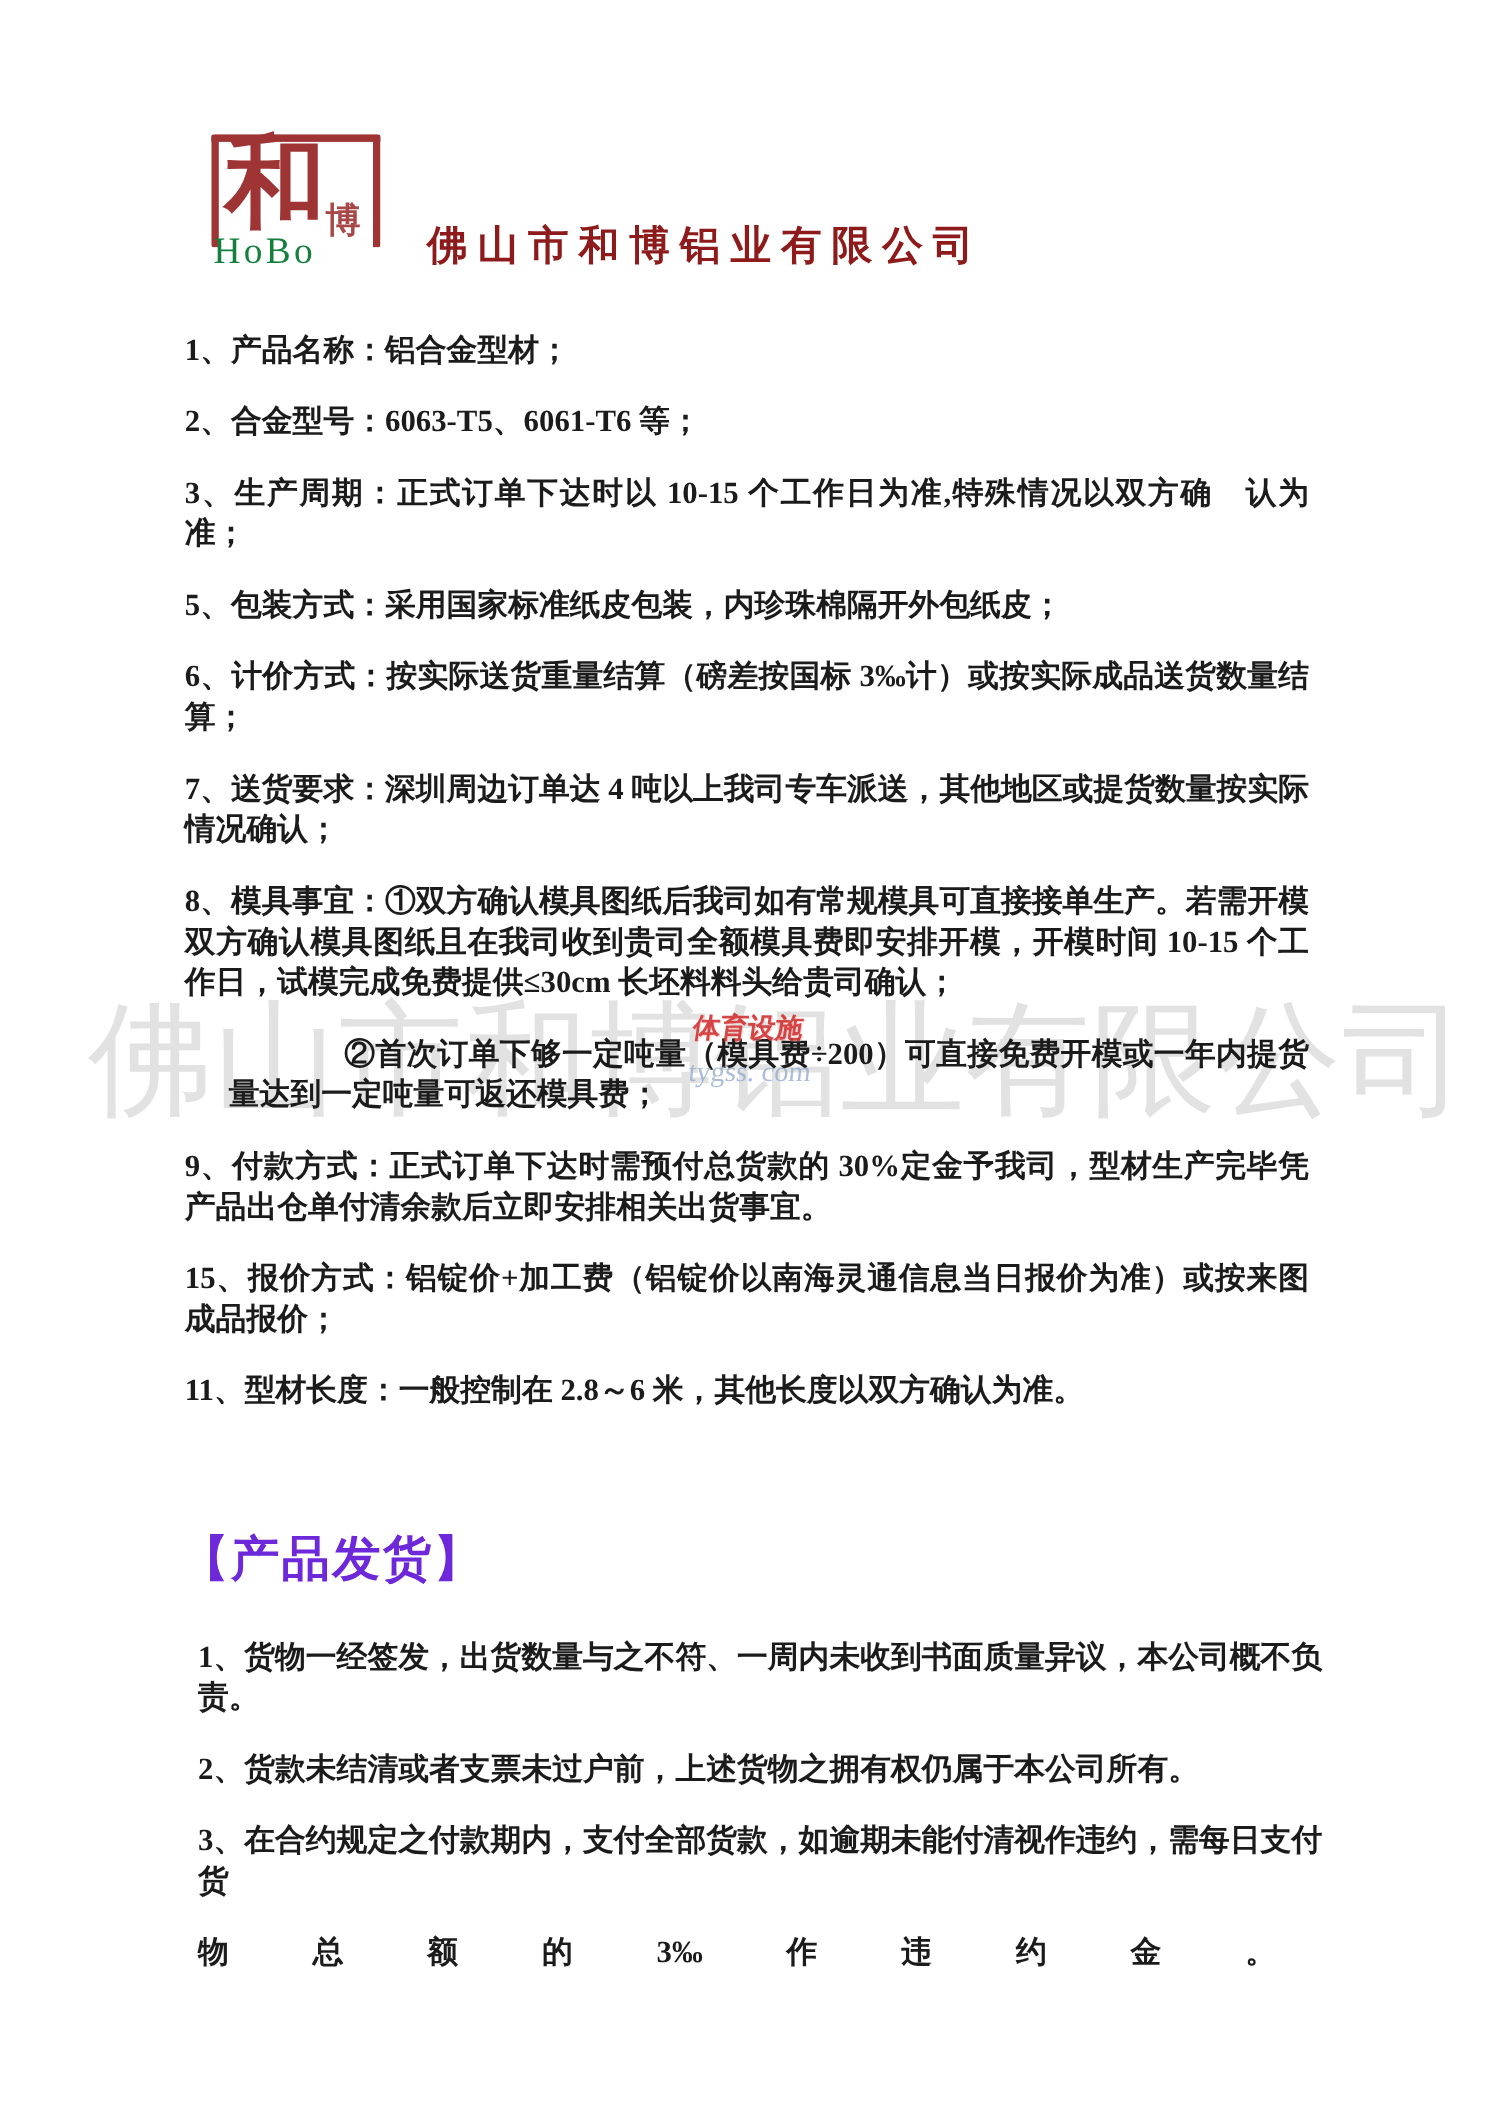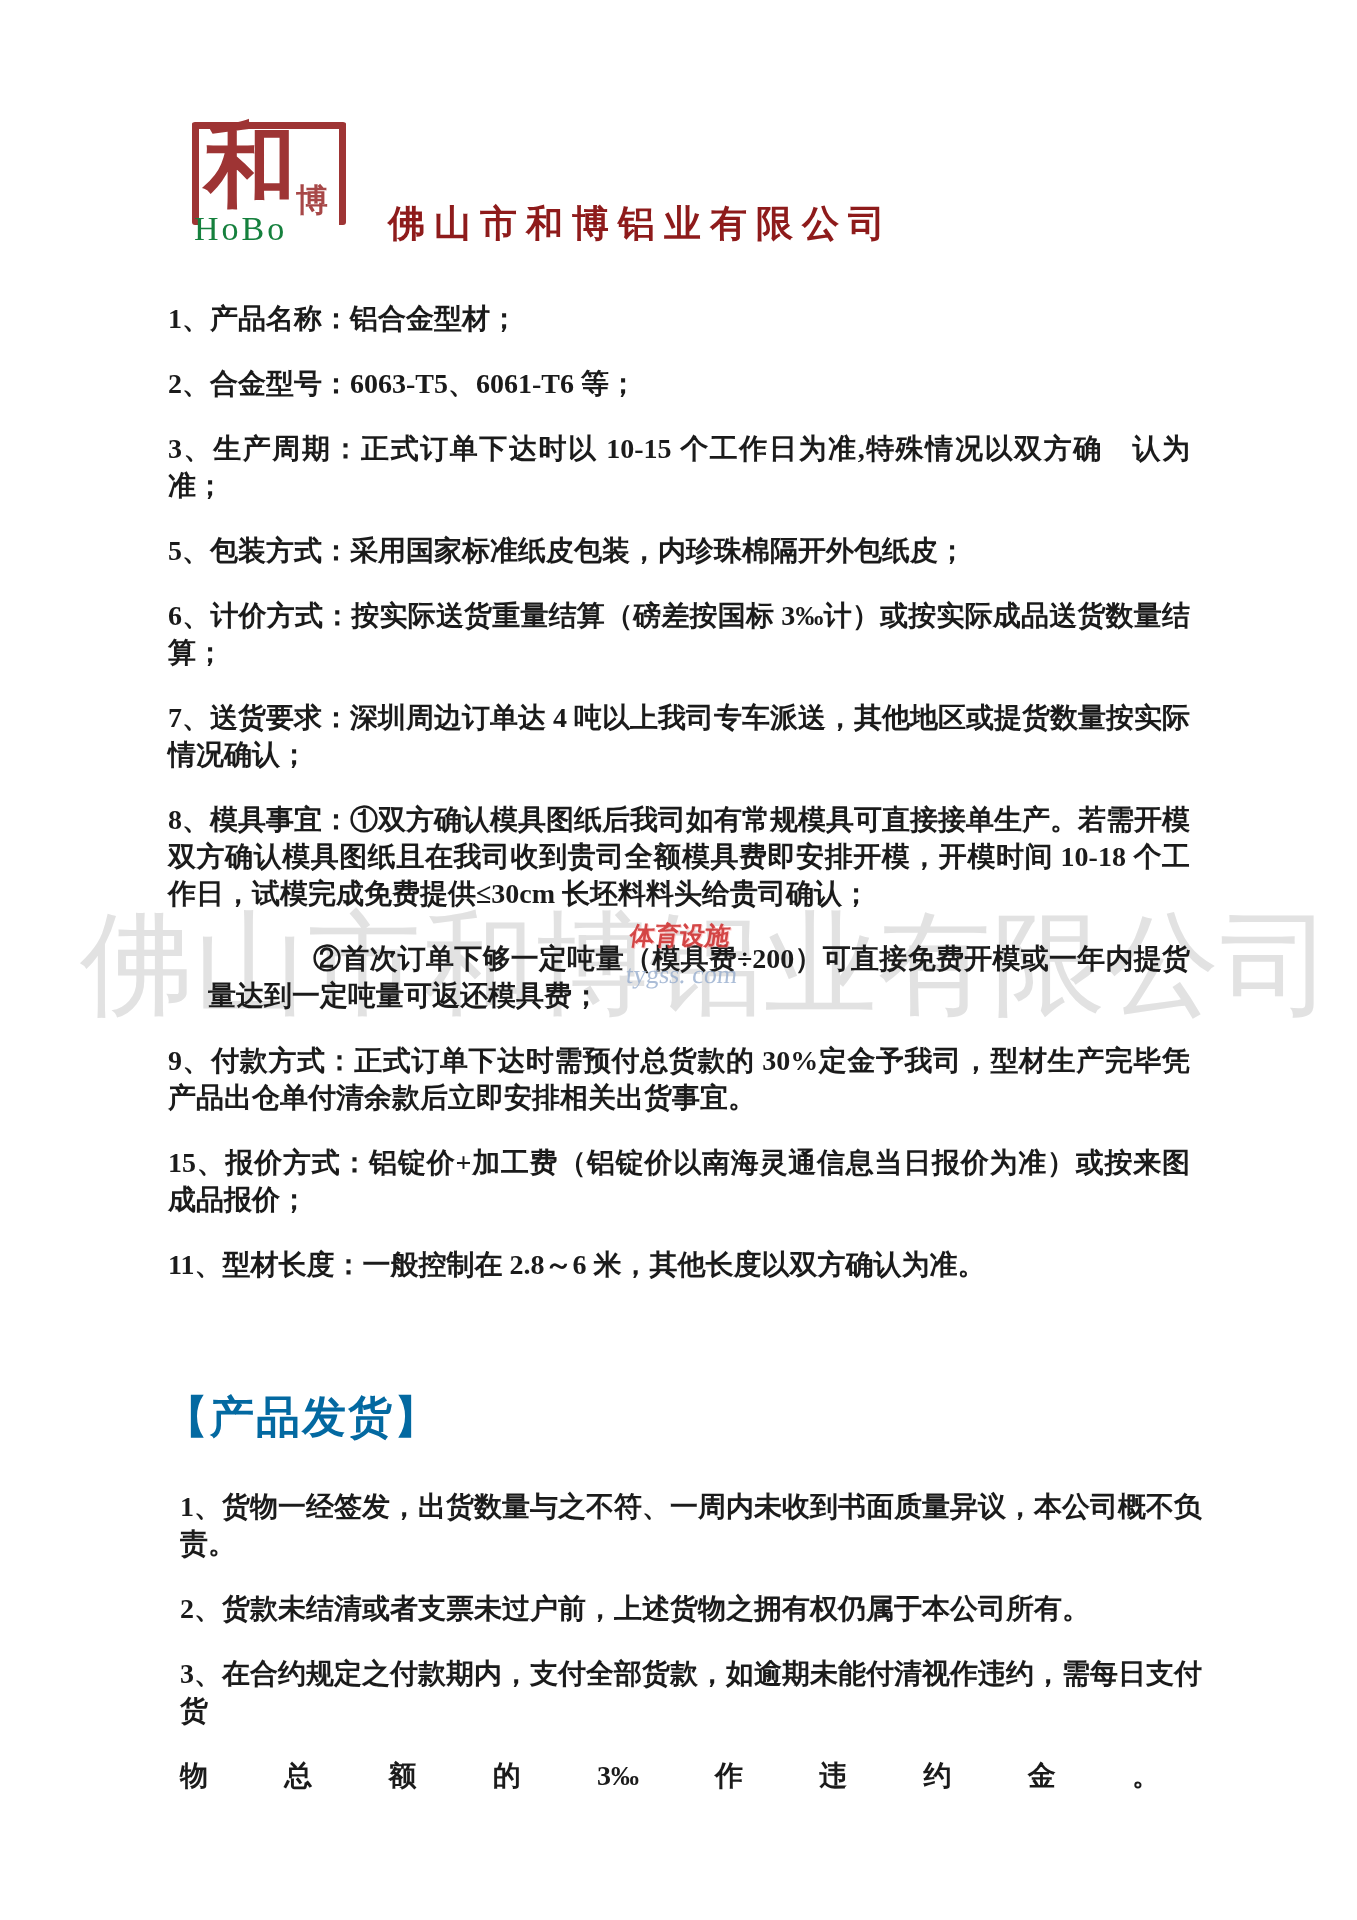--- a/index.html
+++ b/index.html
@@ -49,21 +49,21 @@
     font-size:28px; line-height:37px; font-weight:bold;
     text-align:justify;
   }
   p.indent{
     padding-left:40px;
     text-indent:105px;
   }
 
   .section-title{
     position:absolute; left:164px; top:1392px;
-    font-size:44px; line-height:1.2; font-weight:bold; color:#0369a1; z-index:1;
+    font-size:44px; line-height:1.2; font-weight:bold; color:#6d28d9; z-index:1;
     letter-spacing:2px;
   }
 
   .ship-list{
     position:absolute; left:180px; top:1488px; width:1022px; z-index:1;
   }
   .justified-line{
     display:flex; justify-content:space-between;
     width:980px;
     font-size:28px; line-height:37px; font-weight:bold;
@@ -108,21 +108,21 @@
 
   <div class="company-title">佛山市和博铝业有限公司</div>
 
   <div class="intro-list">
     <p>1、产品名称：铝合金型材；</p>
     <p>2、合金型号：6063-T5、6061-T6 等；</p>
     <p>3、生产周期：正式订单下达时以 10-15 个工作日为准,特殊情况以双方确　认为准；</p>
     <p>5、包装方式：采用国家标准纸皮包装，内珍珠棉隔开外包纸皮；</p>
     <p>6、计价方式：按实际送货重量结算（磅差按国标 3‰计）或按实际成品送货数量结算；</p>
     <p>7、送货要求：深圳周边订单达 4 吨以上我司专车派送，其他地区或提货数量按实际情况确认；</p>
-    <p>8、模具事宜：①双方确认模具图纸后我司如有常规模具可直接接单生产。若需开模双方确认模具图纸且在我司收到贵司全额模具费即安排开模，开模时间 10-18 个工作日，试模完成免费提供≤30cm 长坯料料头给贵司确认；</p>
+    <p>8、模具事宜：①双方确认模具图纸后我司如有常规模具可直接接单生产。若需开模双方确认模具图纸且在我司收到贵司全额模具费即安排开模，开模时间 10-15 个工作日，试模完成免费提供≤30cm 长坯料料头给贵司确认；</p>
     <p class="indent">②首次订单下够一定吨量（模具费÷200）可直接免费开模或一年内提货量达到一定吨量可返还模具费；</p>
     <p>9、付款方式：正式订单下达时需预付总货款的 30%定金予我司，型材生产完毕凭产品出仓单付清余款后立即安排相关出货事宜。</p>
     <p>15、报价方式：铝锭价+加工费（铝锭价以南海灵通信息当日报价为准）或按来图成品报价；</p>
     <p>11、型材长度：一般控制在 2.8～6 米，其他长度以双方确认为准。</p>
   </div>
 
   <div class="wm-brand">体育设施</div>
   <div class="wm-site">tygss. com</div>
 
   <div class="section-title">【产品发货】</div>

